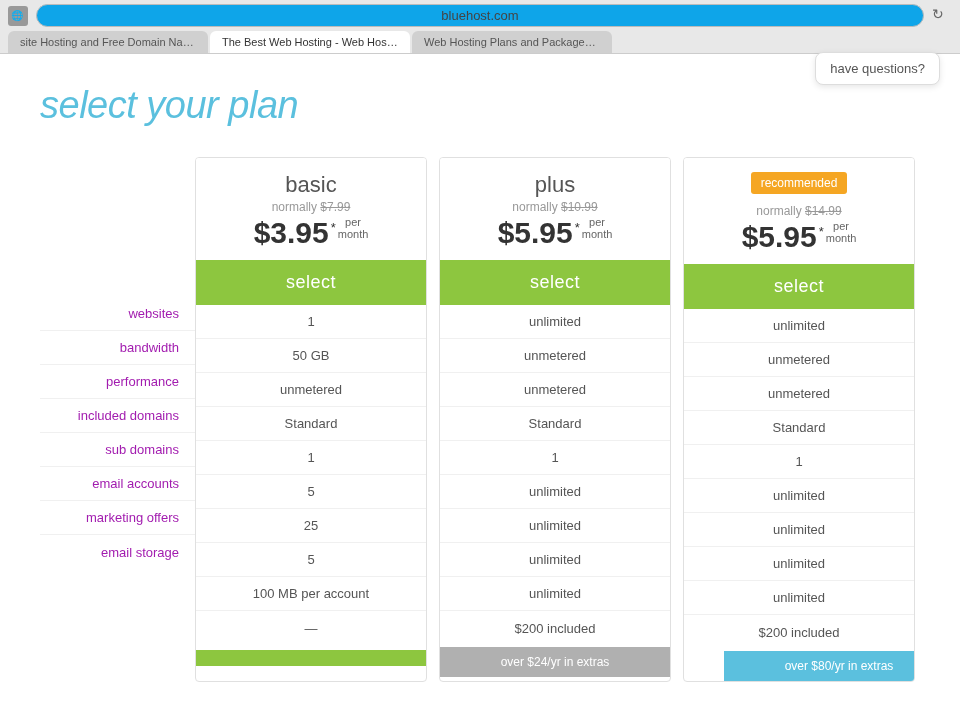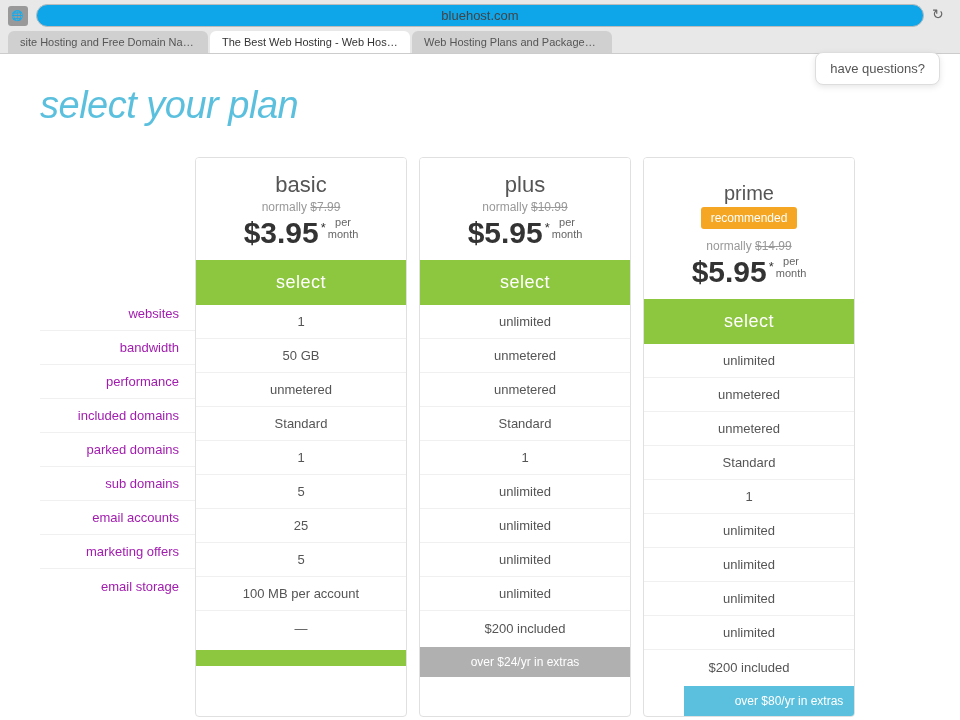--- a/index.html
+++ b/index.html
@@ -128,21 +128,21 @@
       font-size: 13px;
       color: #a21caf;
       border-bottom: 1px solid #f0f0f0;
     }
     .feature-label:last-child {
       border-bottom: none;
     }
 
     
     .plan-card {
-      width: 212px;
+      width: 232px;
       border: 1px solid #e0e0e0;
       border-radius: 4px;
       overflow: hidden;
       margin-right: 12px;
       flex-shrink: 0;
     }
     .plan-card.prime {
       border-color: #e0e0e0;
     }
 
@@ -287,21 +287,20 @@
 <div class="page-content">
   <h1 class="page-title">select your plan</h1>
 
   <div class="plans-wrapper">
 
     <div class="feature-labels">
       <div class="feature-label">websites</div>
       <div class="feature-label">bandwidth</div>
       <div class="feature-label">performance</div>
       <div class="feature-label">included domains</div>
-      <div class="feature-label">parked domains</div>
       <div class="feature-label">sub domains</div>
       <div class="feature-label">email accounts</div>
       <div class="feature-label">marketing offers</div>
       <div class="feature-label">email storage</div>
     </div>
 
     <div class="plan-card">
       <div class="plan-header">
         <div class="plan-name">basic</div>
         <div class="plan-normal-price">
@@ -358,21 +357,20 @@
         <div class="feature-value">unlimited</div>
         <div class="feature-value">unlimited</div>
         <div class="feature-value">unlimited</div>
         <div class="feature-value">$200 included</div>
       </div>
       <button class="extras-btn extras-btn-gray">over $24/yr in extras</button>
     </div>
 
     <div class="plan-card prime">
       <div class="plan-header">
-        <div class="prime-top-label">prime</div>
         <div style="text-align:center; margin-bottom:4px;">
           <span class="plan-prime-label">recommended</span>
         </div>
         <div class="plan-normal-price">
           normally <s>$14.99</s>
         </div>
         <div class="plan-price-row">
           <span class="plan-price-big">$5.95</span>
           <span class="plan-price-asterisk">*</span>
           <span class="plan-per-month">

